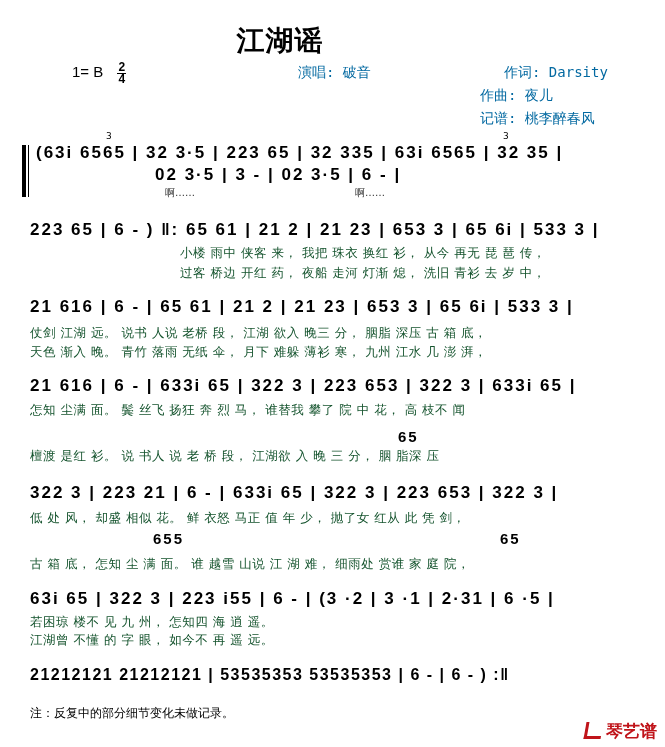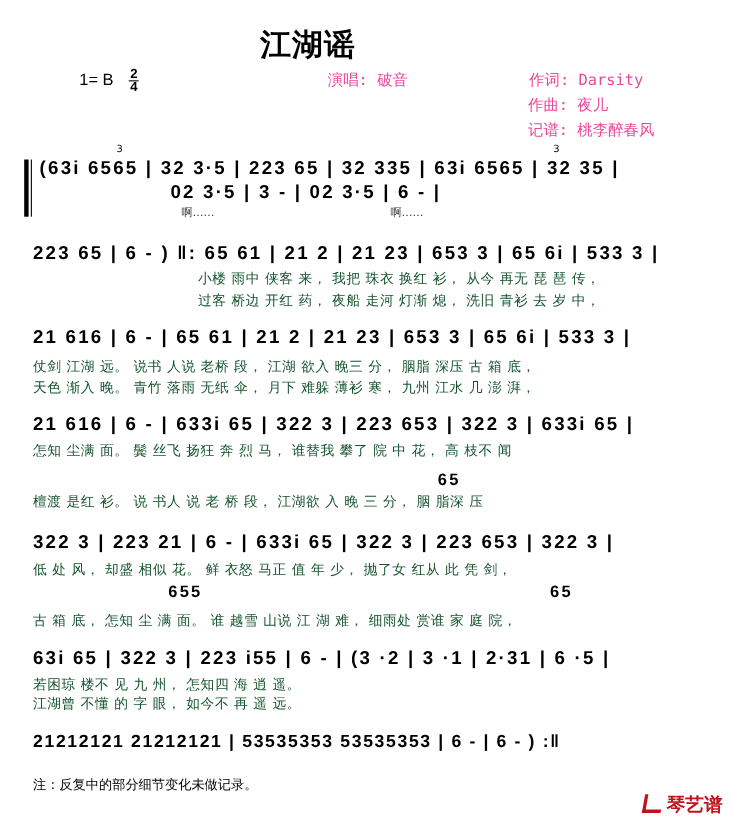--- a/index.html
+++ b/index.html
@@ -1,19 +1,19 @@
 <!DOCTYPE html>
 <html><head>
 <meta charset="utf-8">
 <style>
   html, body { margin: 0; padding: 0; background: #ffffff; }
   body { width: 665px; height: 747px; position: relative; overflow: hidden; color: #000; font-family: "DejaVu Sans", "Liberation Sans", sans-serif; }
   .abs { position: absolute; white-space: nowrap; }
   .title { left: 0; width: 560px; top: 22px; text-align: center; font-family: "DejaVu Serif", "Liberation Serif", serif; font-size: 28px; font-weight: bold; letter-spacing: 1px; }
-  .meta { font-family: "DejaVu Sans Mono", "Liberation Mono", monospace; font-size: 14px; color: #ec4899; }
+  .meta { font-family: "DejaVu Sans Mono", "Liberation Mono", monospace; font-size: 14px; color: #0369a1; }
   .key { left: 28px; top: 62px; font-size: 15px; font-family: "Liberation Sans", sans-serif; margin-left: 44px; }
   .frac { display: inline-block; vertical-align: middle; text-align: center; font-weight: bold; font-size: 12px; line-height: 11px; margin-left: 10px; }
   .frac span { display: block; }
   .frac .num { border-bottom: 1.5px solid #000; padding: 0 1px; }
   .score { font-family: "Liberation Sans", sans-serif; font-weight: bold; font-size: 17px; letter-spacing: 2px; }
   .lyric { font-size: 12.5px; color: #14532d; letter-spacing: 0.5px; font-family: "DejaVu Sans", sans-serif; }
   .small { font-size: 10px; color: #333; }
   .bracket { left: 22px; top: 145px; width: 4px; height: 52px; background: #000; }
   .bracket2 { left: 28px; top: 145px; width: 1px; height: 52px; background: #000; }
   .footnote { left: 30px; top: 705px; font-size: 12px; }
@@ -28,21 +28,21 @@
 
 <div class="abs key">
   <span>1= B</span>
   <span class="frac">
     <span class="num">2</span>
     <span>4</span>
   </span>
 </div>
 
 <div class="abs meta" style="left:298px; top:64px;">演唱: 破音</div>
-<div class="abs meta" style="left:481px; top:64px;">作词: Darsity</div>
+<div class="abs meta" style="left:504px; top:64px;">作词: Darsity</div>
 <div class="abs meta" style="left:480px; top:87px;text-align:right;">作曲: 夜儿</div>
 <div class="abs meta" style="left:480px; top:110px;">记谱: 桃李醉春风</div>
 
 <div class="abs bracket"></div>
 <div class="abs bracket2"></div>
 <div class="abs triplet" style="left:106px; top:131px;">3</div>
 <div class="abs triplet" style="left:503px; top:131px;">3</div>
 <div class="abs score" style="left:36px; top:143px;">(63i 6565 | 32 3·5 | 223 65 | 32 335 | 63i 6565 | 32 35 |</div>
 <div class="abs score" style="left:155px; top:165px;">02 3·5 | 3 - | 02 3·5 | 6 - |</div>
 <div class="abs small" style="left:165px; top:186px;">啊……</div>

